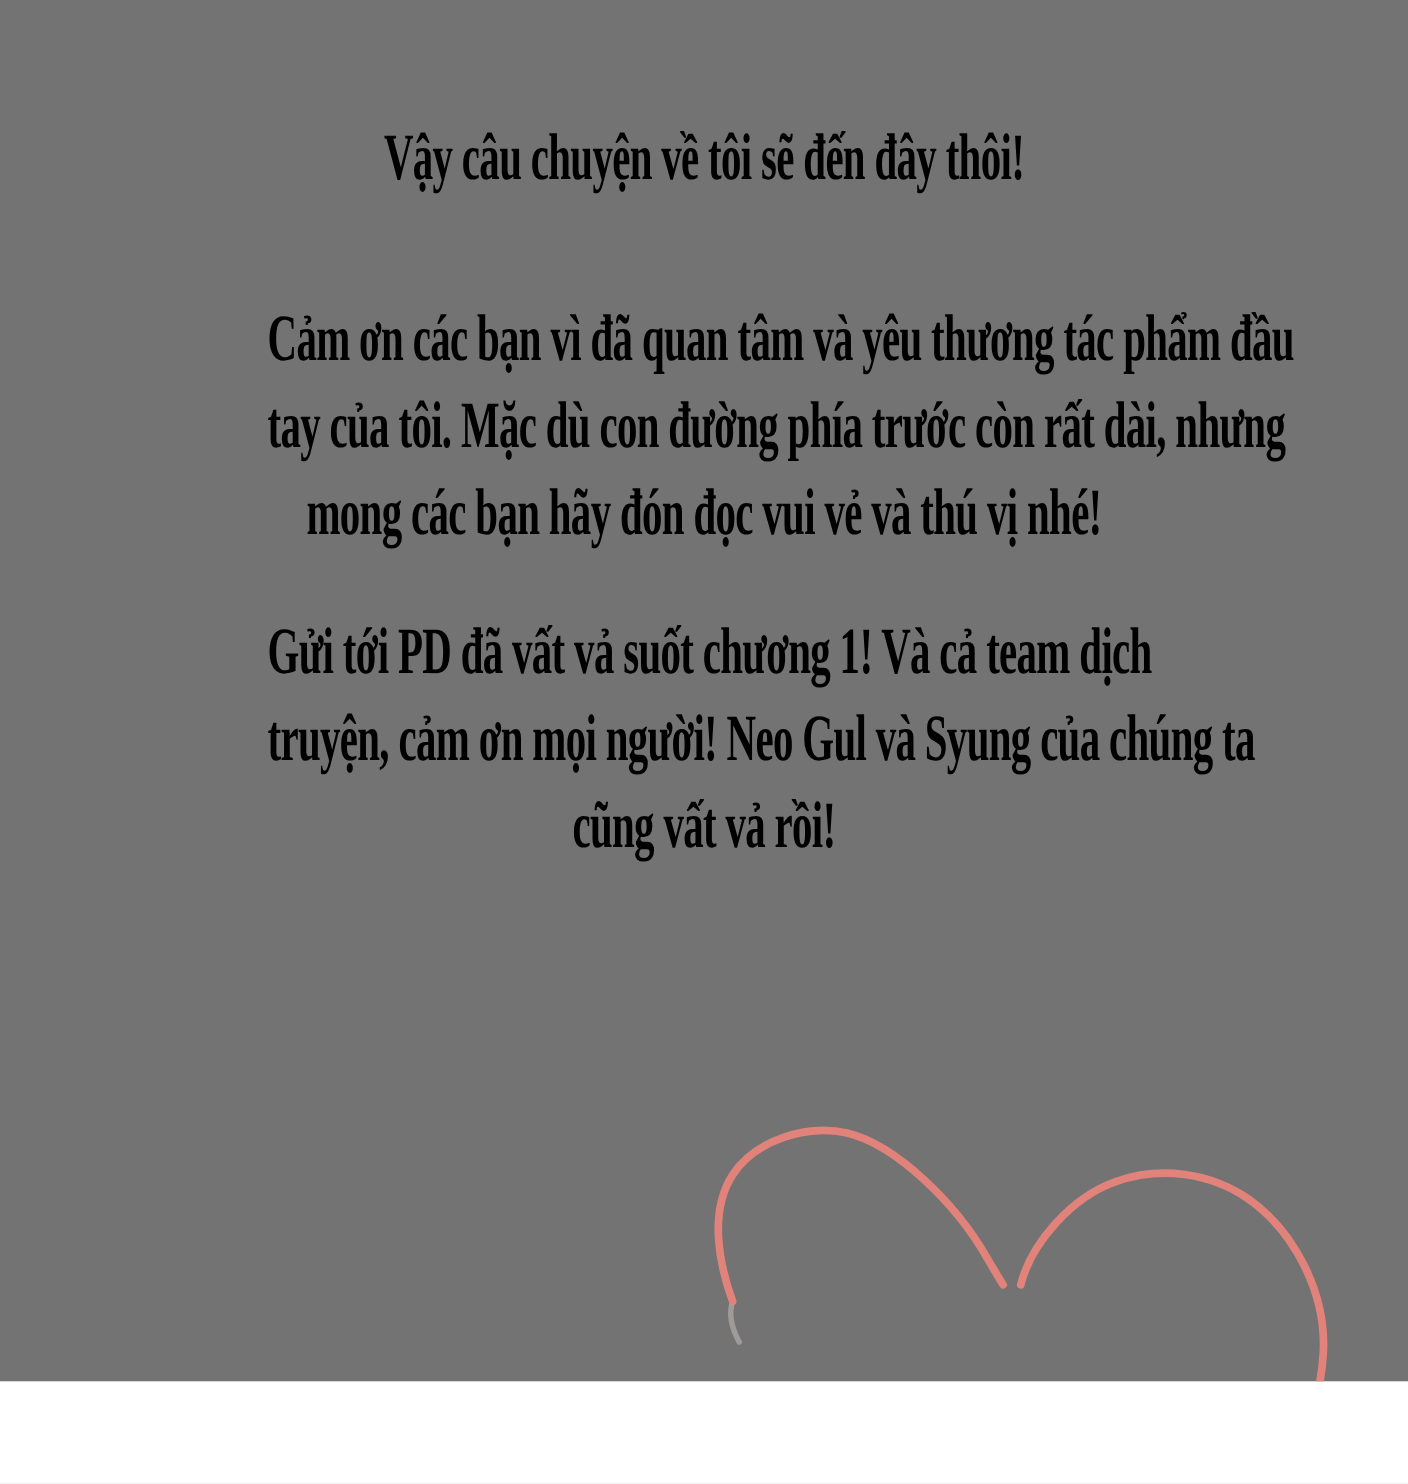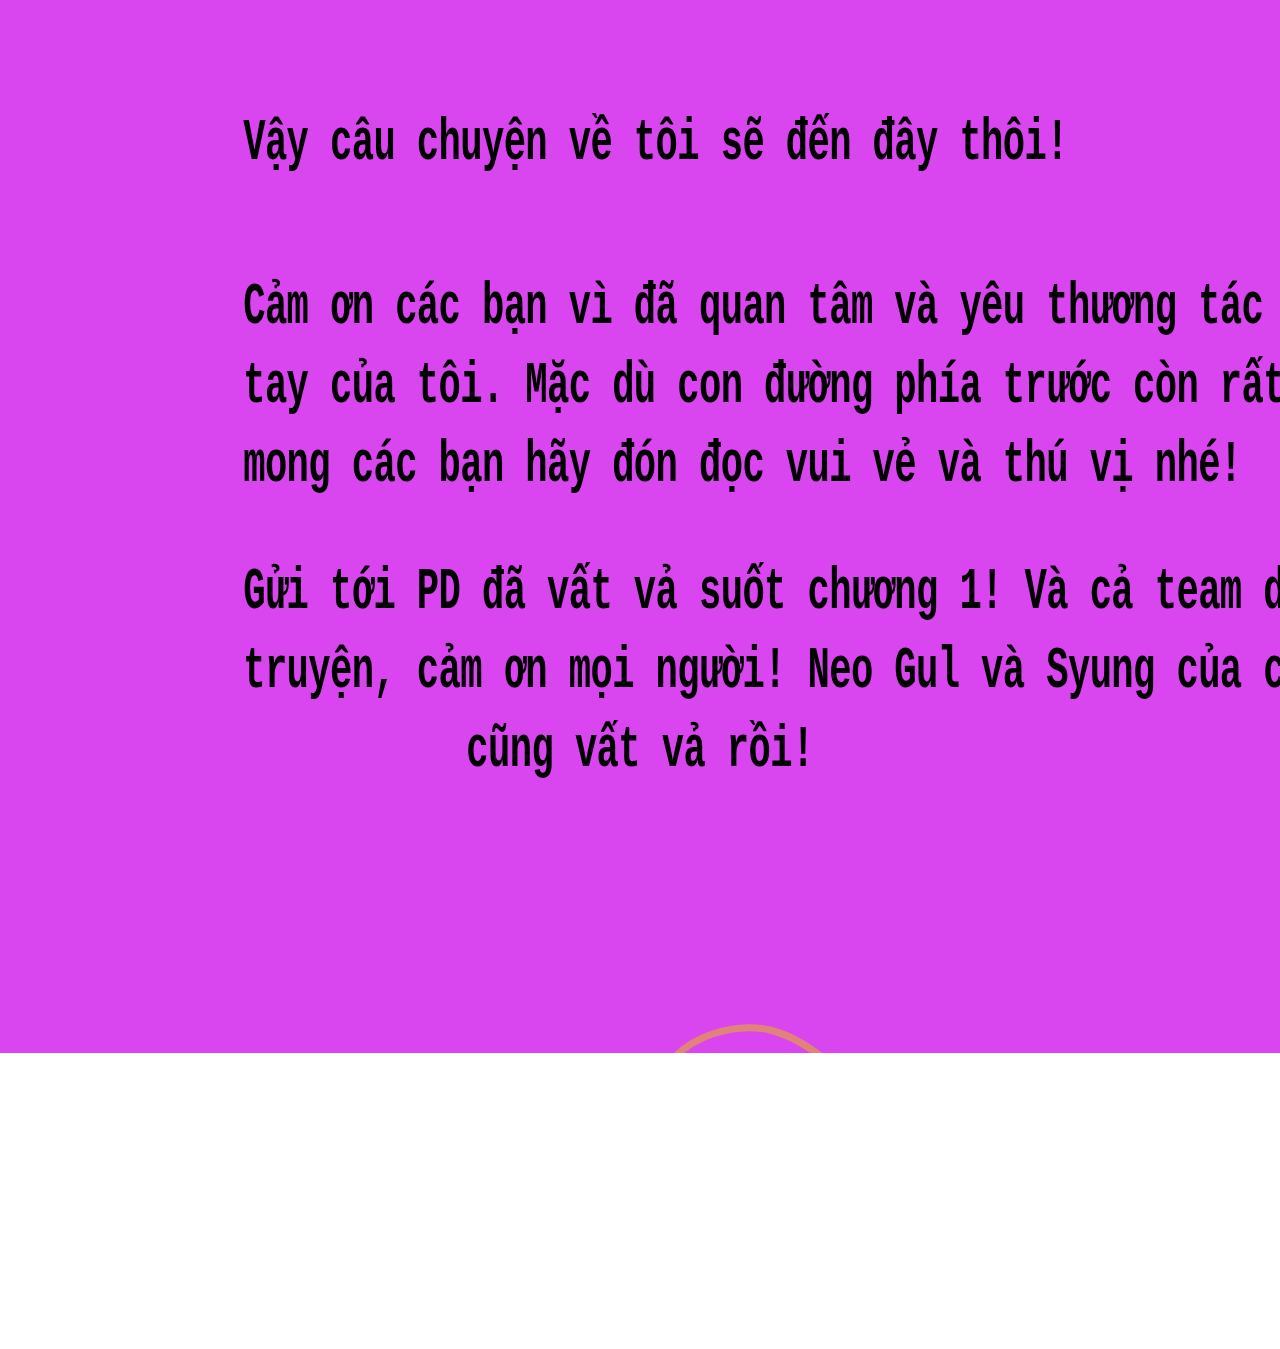--- a/index.html
+++ b/index.html
@@ -1,22 +1,22 @@
 <!DOCTYPE html>
 <html><head>
 <meta charset="utf-8">
 <style>
   html, body { margin: 0; padding: 0; }
   .page {
     position: relative;
     width: 1280px;
-    height: 1053px;
-    background: #d946ef;
+    height: 1256px;
+    background: #737373;
     overflow: hidden;
-    font-family: Liberation Mono, monospace;
+    font-family: Liberation Serif, serif;
   }
   .paragraph {
     position: absolute;
     left: 0;
     width: 100%;
     text-align: center;
   }
   .line {
     display: block;
     white-space: nowrap;

